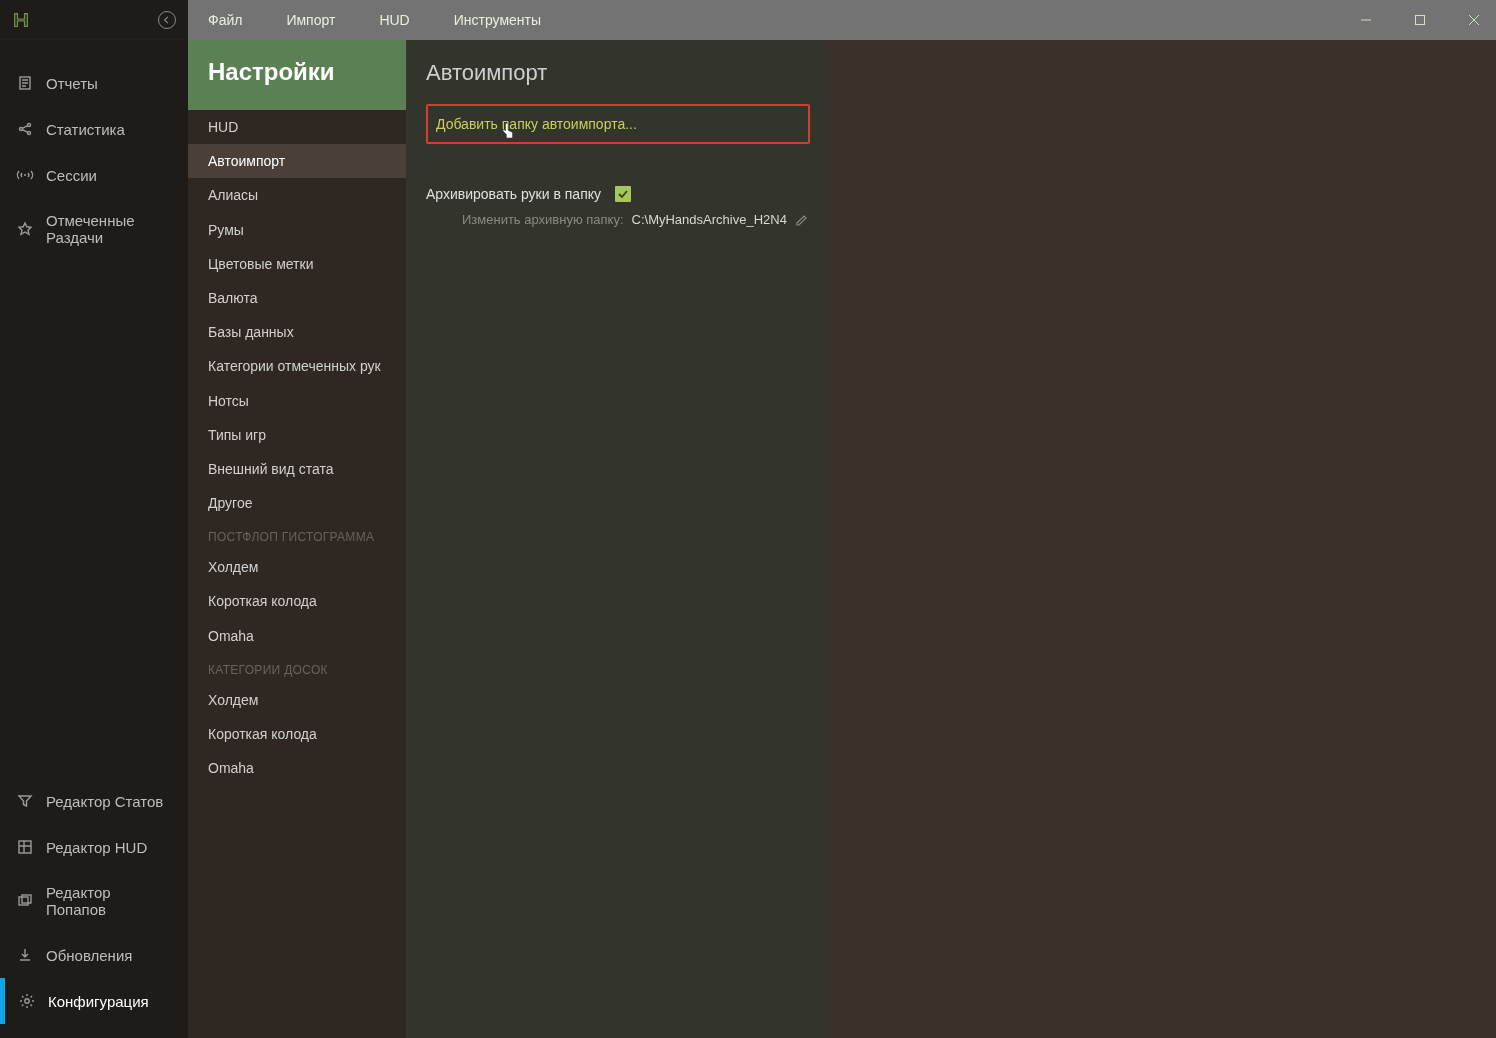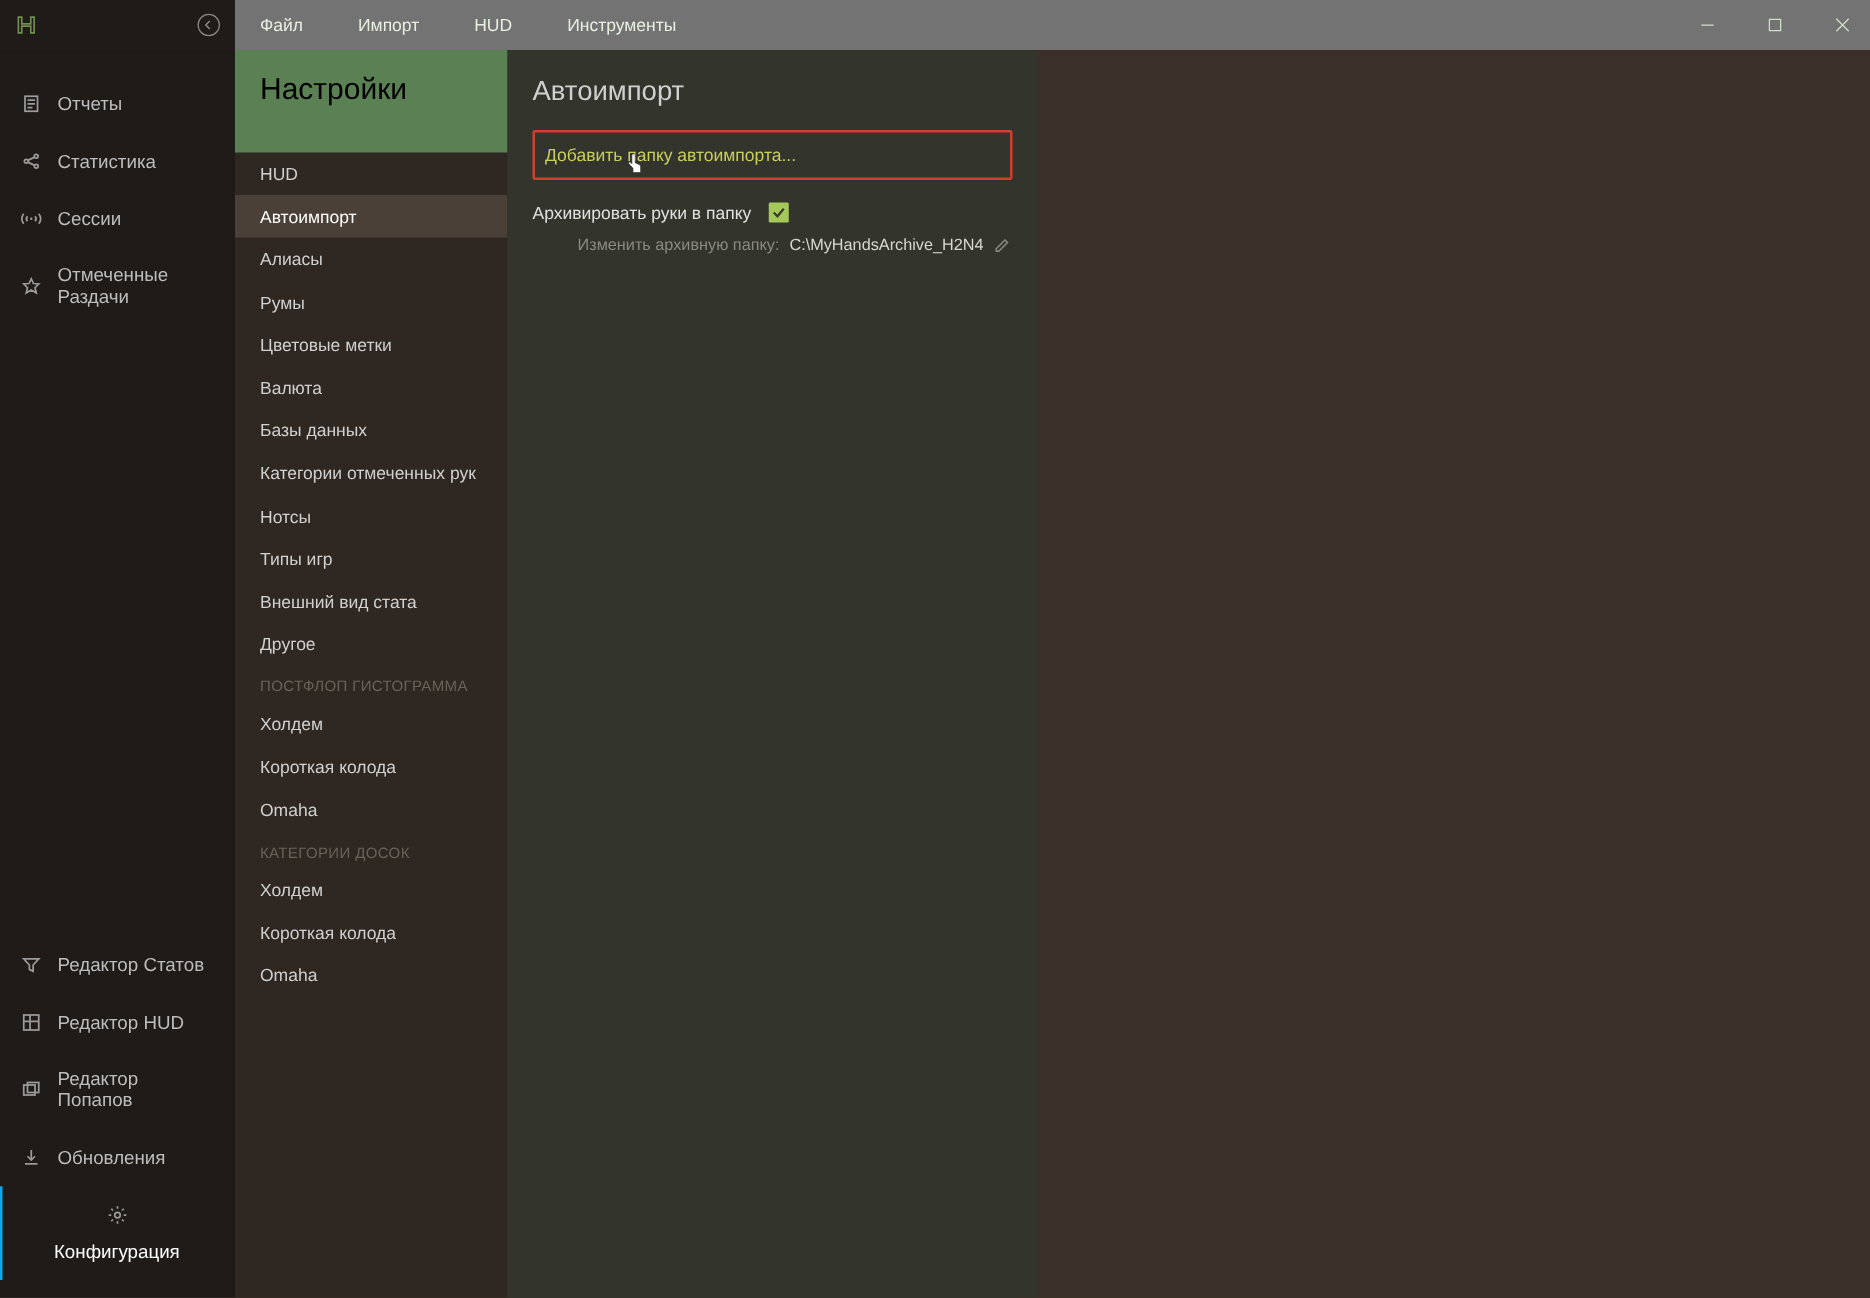--- a/index.html
+++ b/index.html
@@ -54,23 +54,22 @@
     display: flex;
     align-items: center;
     gap: 12px;
     padding: 14px 16px;
     color: #bdbdbd;
     cursor: pointer;
     font-size: 15px;
   }
   .nav-item.active {
     color: #fff;
-    border-left: 2px solid #0ea5e9;
+    border-left: 5px solid #0ea5e9;
     padding-left: 13px;
-    flex-direction: column;
   }
   .nav-item .icon {
     width: 18px; height: 18px;
     flex-shrink: 0;
     display: inline-flex;
     align-items: center;
     justify-content: center;
     color: #9a9a9a;
   }
   .nav-item.active .icon { color: #d8d8d8; }
@@ -118,23 +117,23 @@
     display: flex;
   }
   .settings-col {
     width: 218px;
     background: #2f2822;
     display: flex;
     flex-direction: column;
   }
   .settings-title {
     font-size: 24px;
-    font-weight: 400;
-    color: #000000;
-    padding: 18px 20px 36px 20px;
+    font-weight: 700;
+    color: #ffffff;
+    padding: 18px 20px 24px 20px;
     background: #5b8053;
   }
   .settings-list {
     flex: 1;
     overflow: auto;
   }
   .settings-item {
     padding: 8px 20px;
     color: #d0d0d0;
     cursor: pointer;
@@ -181,20 +180,21 @@
     position: absolute;
     left: 74px; top: 16px;
     width: 14px; height: 18px;
     pointer-events: none;
   }
   .row {
     display: flex;
     align-items: center;
     gap: 14px;
     padding: 6px 0;
+    margin-top: 24px;
   }
   .row-label { color: #e0e0e0; font-size: 14px; }
   .checkbox {
     width: 16px; height: 16px;
     background: #a5c85a;
     display: inline-flex;
     align-items: center; justify-content: center;
     color: #3a3a2a;
     font-size: 12px;
     cursor: pointer;

